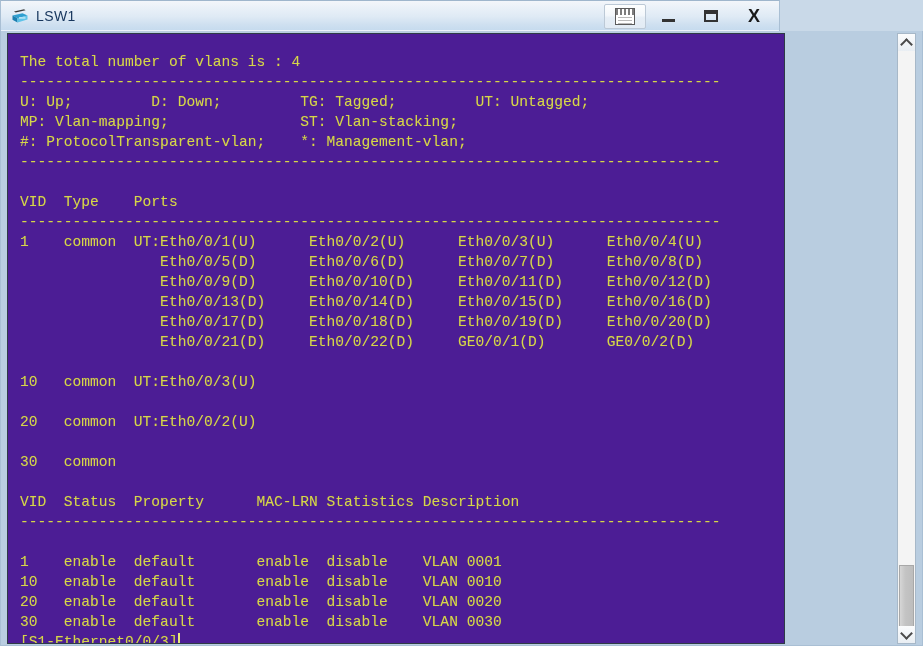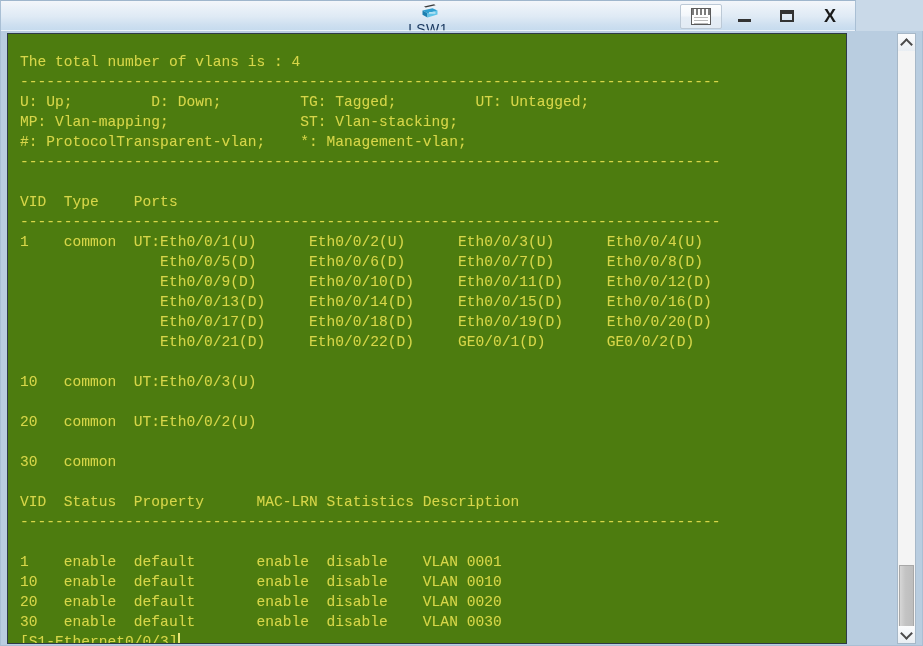--- a/index.html
+++ b/index.html
@@ -18,35 +18,34 @@
     height: 646px;
     box-sizing: border-box;
     background: #c9d9e8;
     overflow: hidden;
   }
 
   
   .titlebar {
     position: absolute;
     left: 0; top: 0;
-    width: 856px;
+    width: 780px;
     height: 31px;
     box-sizing: border-box;
     background: linear-gradient(to bottom,
         #f3f6fa 0%,
         #eaf1f8 22%,
         #dfeaf5 52%,
         #cfe0f0 78%,
         #c5daee 100%);
     border-top: 1px solid #9fb6cc;
     border-left: 1px solid #a9bfd4;
     border-right: 1px solid #a9bfd4;
     display: flex;
     align-items: center;
-    flex-direction: column;
   }
   .titlebar::after {
     content: "";
     position: absolute;
     left: 0; right: 0; bottom: 0;
     height: 1px;
     background: rgba(255,255,255,0.65);
   }
 
   .app-icon {
@@ -151,24 +150,24 @@
     background: #b9cde0;
     border-left: 1px solid #a9bfd4;
     border-right: 1px solid #a9bfd4;
     border-bottom: 1px solid #a9bfd4;
   }
 
   .term-inset {
     position: absolute;
     left: 6px;
     top: 2px;
-    width: 840px;
+    width: 778px;
     height: 611px;
     box-sizing: border-box;
-    background: #4d7c0f;
+    background: #4c1d95;
     border: 1px solid #2e3a46;
     overflow: hidden;
   }
 
   .term-text {
     position: absolute;
     left: 12px;
     top: 3px;
     right: 0;
     font-family: "Liberation Mono", "DejaVu Sans Mono", monospace;

